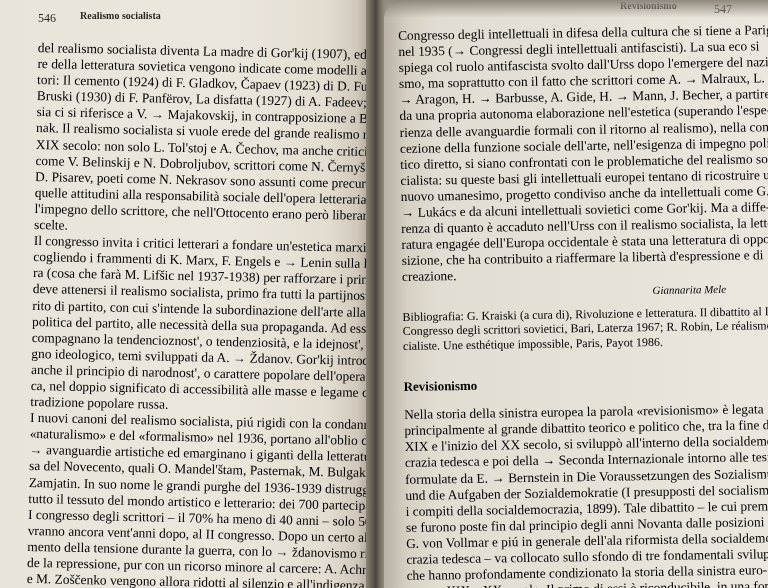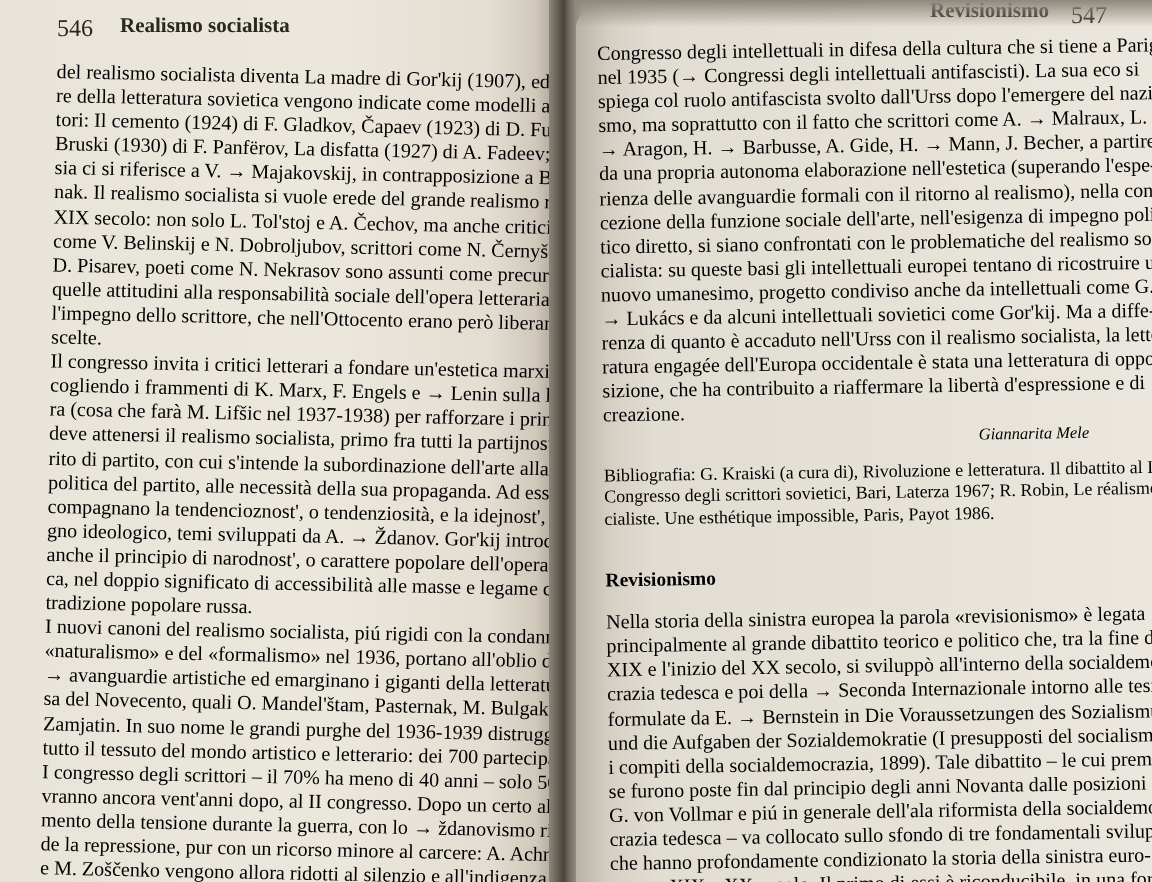--- a/index.html
+++ b/index.html
@@ -25,23 +25,23 @@
   .page-right {
     left:384px; width:384px;
     background:linear-gradient(90deg,#b8b1a4 0%,#d6d0c4 6%,#e2ddd3 14%,#e7e2d8 60%,#ebe7de 100%);
     border-top-left-radius:30px 18px;
   }
   .right-top-shadow {
     position:absolute; left:384px; top:0; width:384px; height:18px;
     background:linear-gradient(180deg,#8f887c 0%,rgba(143,136,124,0) 100%);
   }
   .running-head {
-    position:absolute; top:10px; font-size:14px; font-weight:bold; white-space:nowrap;
+    position:absolute; top:10px; font-size:10px; font-weight:bold; white-space:nowrap;
   }
-  .folio { position:absolute; top:11px; font-size:16px; }
+  .folio { position:absolute; top:11px; font-size:12px; }
   .text {
     position:absolute; font-size:13.4px; line-height:16.1px;
   }
   .text .line { display:block; white-space:nowrap; }
   .left-text { left:38px; top:40px; width:318px; transform:rotate(1.2deg); transform-origin:0 0; }
   .right-text { left:398px; top:28px; width:328px; transform:rotate(-0.9deg); transform-origin:0 0; }
   .signature { display:block; text-align:right; font-style:italic; font-size:11px; padding-right:4px; }
   .biblio { display:block; font-size:12px; line-height:14.5px; margin-top:8px; }
   .section-title { display:block; font-weight:bold; font-size:13px; margin:26px 0 12px 0; }
 </style>

